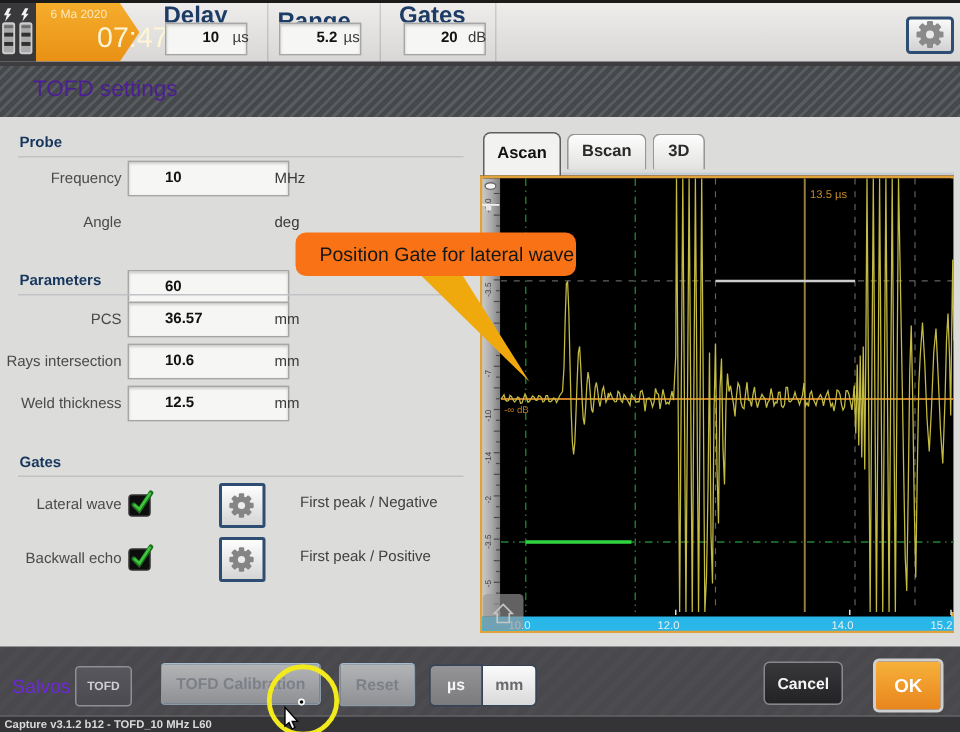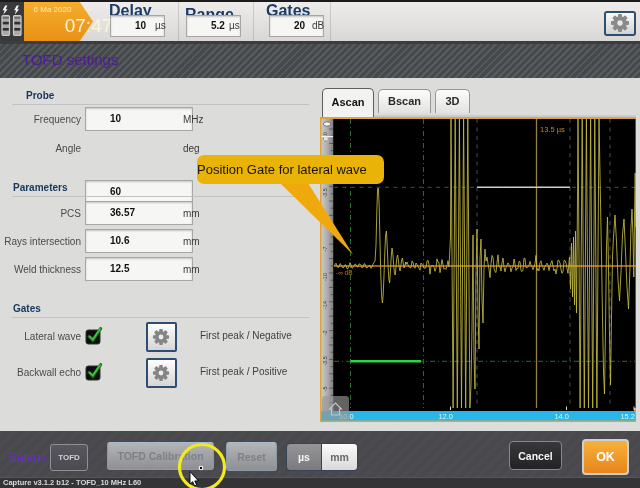--- a/index.html
+++ b/index.html
@@ -81,21 +81,21 @@
         </g>
       </g>
     </g>
   <circle cx="9" cy="9" r="2.4" fill="#e9e9e9"></circle>
 </svg>
 
 <div class="abs" style="left:0;top:44px;width:640px;height:34px;
   background:repeating-linear-gradient(135deg,#585c60 0 2px,#45494c 2px 5px);"></div>
 <div class="abs" style="left:22px;top:51px;font-weight:normal;font-size:15px;color:#4c1d95;">TOFD settings</div>
 
-<div class="sechdr" style="left:26px;top:90px;">Probe</div>
+<div class="sechdr" style="left:13px;top:90px;">Probe</div>
 <div class="secline" style="top:104px;"></div>
 <div class="flbl" style="top:114px;">Frequency</div>
 <div class="inp" style="left:85px;top:107px;width:82px;height:22px;line-height:22px;">10</div>
 <div class="unit" style="left:183px;top:114px;">MHz</div>
 <div class="flbl" style="top:143px;">Angle</div>
 <div class="inp" style="left:85px;top:136px;width:82px;height:22px;line-height:22px;margin-top:44px;">60</div>
 <div class="unit" style="left:183px;top:143px;">deg</div>
 
 <div class="sechdr" style="left:13px;top:182px;">Parameters</div>
 <div class="secline" style="top:196px;"></div>
@@ -272,22 +272,22 @@
   <path d="M9.5 292 L15.5 286 L21.5 292 h-2 v6 h-8 v-6 Z" fill="none" stroke="#c6c6c6" stroke-width="1.1"></path>
 
   <ellipse cx="7" cy="7" rx="3.6" ry="2.2" fill="#f4f4f4" stroke="#6a6a6a" stroke-width="0.9"></ellipse>
     <rect x="1.5" y="19" width="11.5" height="1.2" fill="#f0f0f0"></rect>
     <rect x="4" y="20.2" width="3.5" height="3" fill="#e6e6e6"></rect>
 </svg>
 
 <svg class="abs" style="left:270px;top:180px;" width="90" height="80" viewBox="0 0 90 80">
   <polygon points="10,3 38,3 83,74.5" fill="#f0a90d"></polygon>
 </svg>
-<div class="abs" style="left:197px;top:155px;width:187px;height:29px;background:#eab308;border-radius:7px;
-     font-size:13px;color:#161616;line-height:29px;padding-left:0;box-sizing:border-box;white-space:nowrap;">Position Gate for lateral wave</div>
+<div class="abs" style="left:197px;top:155px;width:187px;height:29px;background:#f97316;border-radius:7px;
+     font-size:13px;color:#161616;line-height:29px;padding-left:16px;box-sizing:border-box;white-space:nowrap;">Position Gate for lateral wave</div>
 
 <div class="abs" style="left:0;top:431px;width:640px;height:46px;
   background:repeating-linear-gradient(135deg,#4c4c50 0 4px,#49494d 4px 9px);"></div>
 <div class="abs" style="left:0;top:477px;width:640px;height:11px;background:#343437;border-top:1px solid #575759;box-sizing:border-box;"></div>
 <div class="abs" style="left:3px;top:478px;font-size:7.5px;font-weight:bold;color:#d9d9d9;">Capture v3.1.2 b12 - TOFD_10 MHz L60</div>
 <div class="abs" style="left:8px;top:450px;font-weight:normal;font-size:13px;color:#6d28d9;">Salvos</div>
 <div class="dbtn" style="left:50px;top:444px;width:38px;height:27px;border:1px solid #8f8f96;background:linear-gradient(#57575d,#4a4a50);color:#cfd0d4;font-weight:bold;font-size:8px;line-height:26px;">TOFD</div>
 <div class="dbtn" style="left:107px;top:442px;width:107px;height:28px;border:1px solid #8b9aa8;border-top-color:#a8bccf;background:linear-gradient(#b2b4b6,#8e9094);color:#7e8088;font-weight:bold;font-size:10.5px;line-height:27px;border-radius:3px;">TOFD Calibration</div>
 <div class="dbtn" style="left:226px;top:442px;width:51px;height:29px;border:1px solid #8b9aa8;border-top-color:#a8bccf;background:linear-gradient(#b2b4b6,#8e9094);color:#7e8088;font-weight:bold;font-size:10.5px;line-height:28px;border-radius:3px;">Reset</div>
 <div class="dbtn" style="left:286px;top:443px;width:36px;height:28px;border:1px solid #33435a;background:linear-gradient(#959597,#7b7b7d);color:#f6f6f6;font-weight:bold;font-size:10.5px;line-height:27px;border-radius:4px 0 0 4px;">µs</div>

